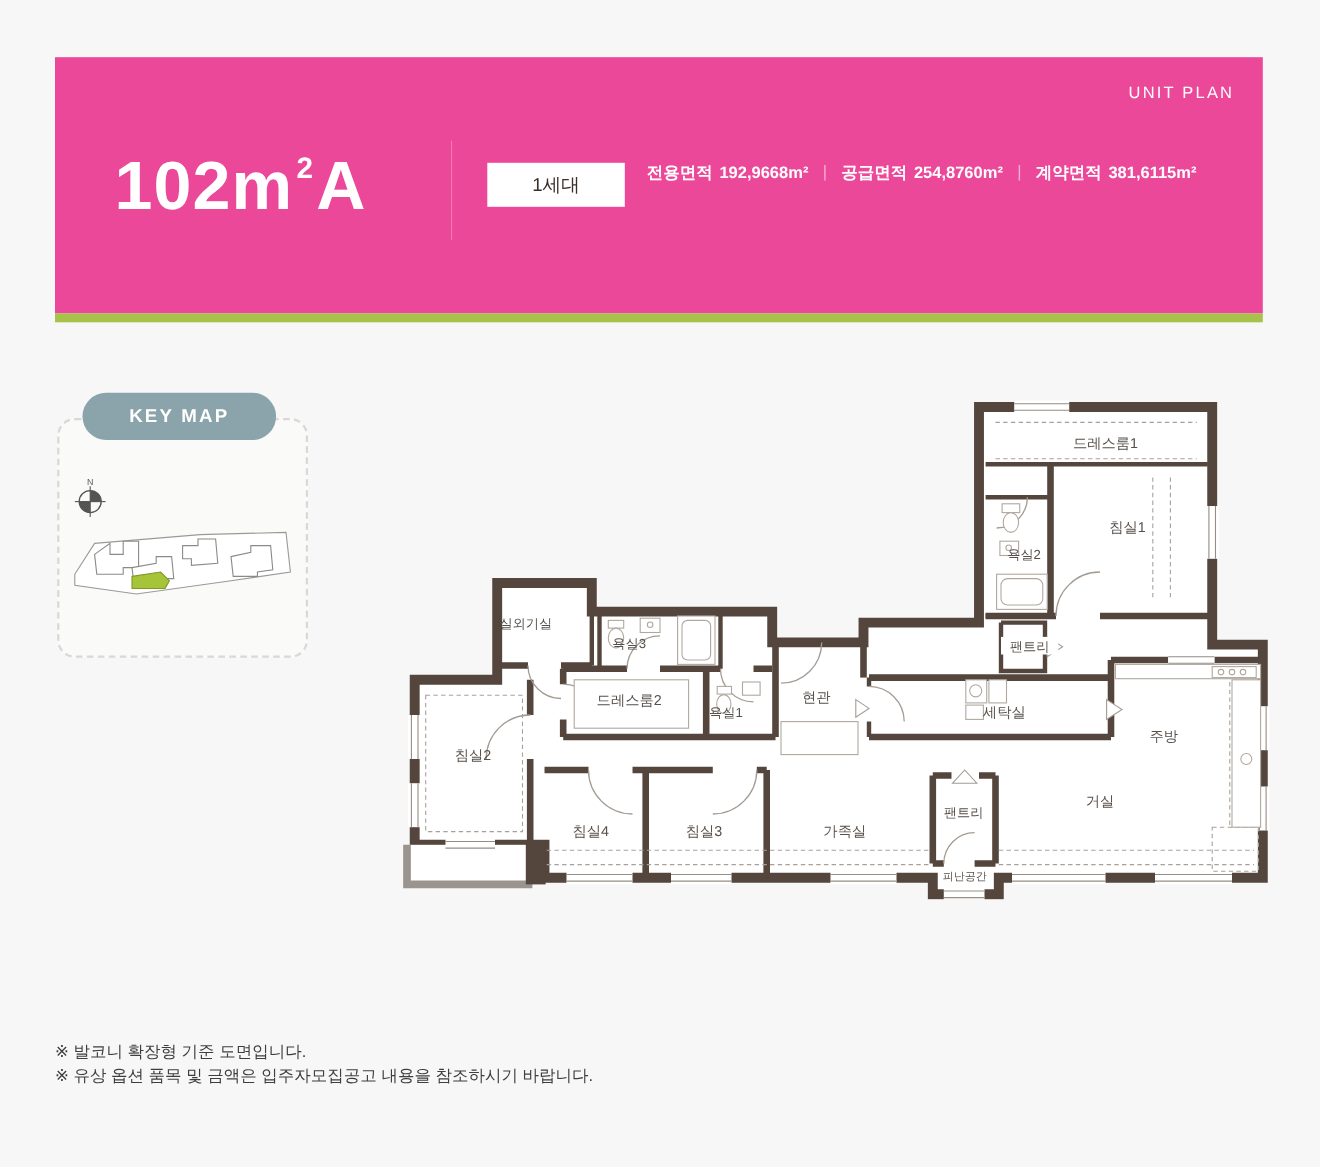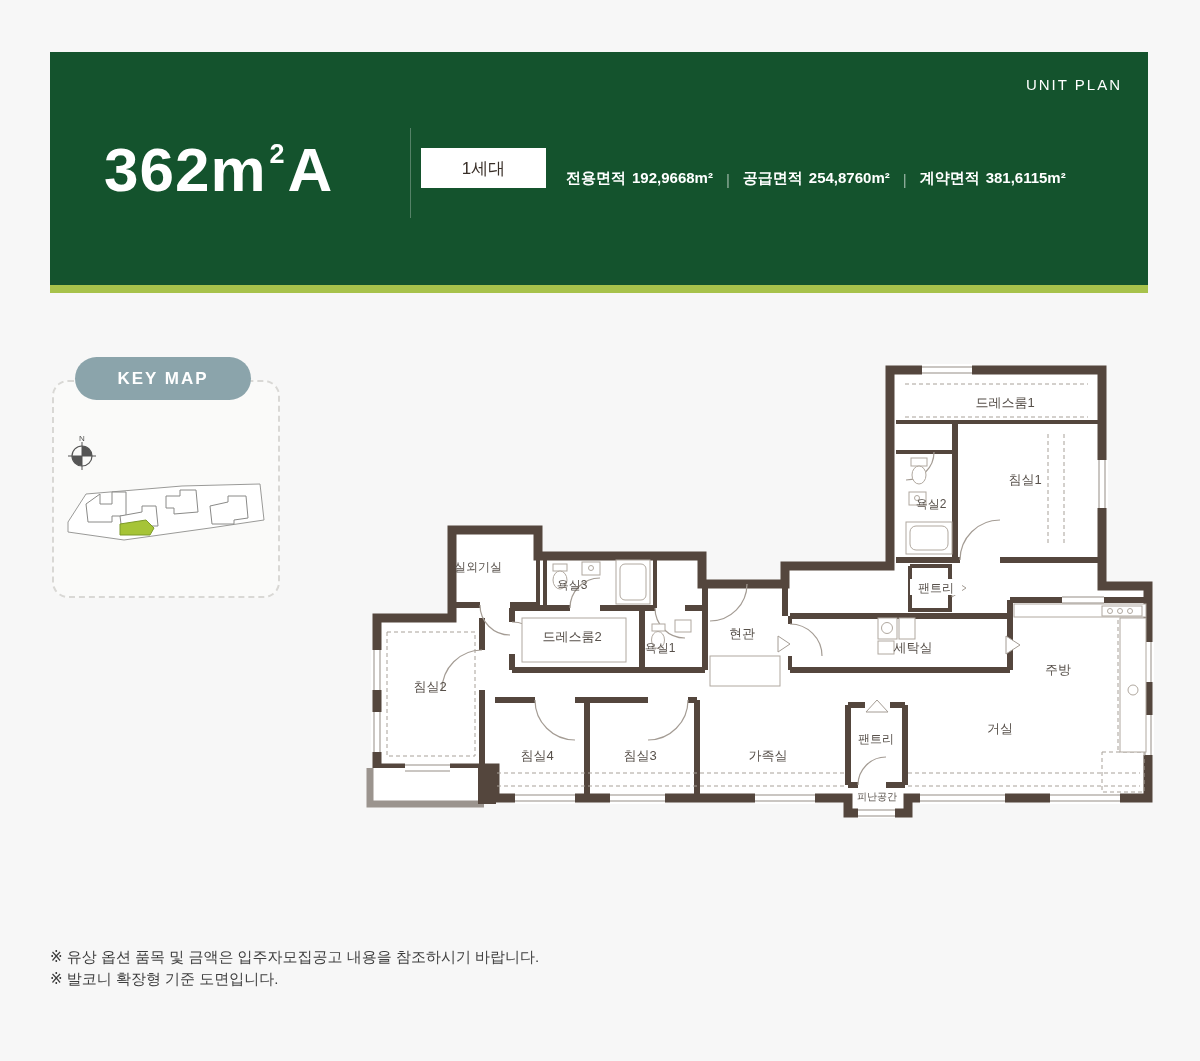--- a/index.html
+++ b/index.html
@@ -1,26 +1,26 @@
 <!DOCTYPE html>
 <html><head>
 <meta charset="utf-8">
 <style>
   html,body{margin:0;padding:0;background:#f7f7f7;}
   .page{position:relative;width:1200px;height:1061px;background:#f7f7f7;
         font-family:"Liberation Sans","DejaVu Sans",sans-serif;overflow:hidden;}
 
   
-  .hdr{position:absolute;left:50px;top:52px;width:1098px;height:233px;background:#14532d;}
+  .hdr{position:absolute;left:50px;top:52px;width:1098px;height:233px;background:#ec4899;}
   .hdr-accent{position:absolute;left:50px;top:285px;width:1098px;height:8px;background:#a7c24b;}
   .unitplan{position:absolute;right:26px;top:24px;color:#fff;font-size:15px;letter-spacing:2px;}
   .title{position:absolute;left:54px;top:82px;color:#fff;font-size:62px;font-weight:bold;letter-spacing:1px;white-space:nowrap;}
   .title sup{font-size:27px;position:relative;top:-6px;vertical-align:super;margin:0 2px 0 3px;}
   .hdr-divider{position:absolute;left:360px;top:76px;width:1px;height:90px;background:rgba(255,255,255,.28);}
-  .info-row{position:absolute;left:371px;top:96px;height:40px;display:flex;align-items:flex-end;}
+  .info-row{position:absolute;left:393px;top:96px;height:40px;display:flex;align-items:flex-start;}
   .badge{width:125px;height:40px;background:#fff;color:#392f28;font-size:17px;
          display:flex;align-items:center;justify-content:center;margin-right:20px;}
   .area-item{color:#fff;font-size:15px;font-weight:bold;white-space:nowrap;}
   .area-item .lbl{margin-right:6px;}
   .sep{color:rgba(255,255,255,.55);margin:0 13px;font-weight:normal;font-size:15px;}
 
   
   .keymap-card{position:absolute;left:52px;top:380px;width:224px;height:214px;background:#fafaf9;
                border:2px dashed #d9d8d5;border-radius:16px;}
   .keymap-badge{position:absolute;left:75px;top:357px;width:176px;height:43px;border-radius:22px;
@@ -38,21 +38,21 @@
   
   .notes{position:absolute;left:50px;top:946px;color:#3e3e3e;font-size:15px;line-height:22px;}
 </style>
 </head>
 <body>
 
 <div class="page">
 
   <div class="hdr">
     <div class="unitplan">UNIT PLAN</div>
-    <div class="title"><span>362m</span><sup>2</sup><span>A</span></div>
+    <div class="title"><span>102m</span><sup>2</sup><span>A</span></div>
     <div class="hdr-divider"></div>
     <div class="info-row">
       <div class="badge">1세대</div>
       <span class="area-item"><span class="lbl">전용면적</span><span>192,9668m²</span></span>
       <span class="sep">|</span>
       <span class="area-item"><span class="lbl">공급면적</span><span>254,8760m²</span></span>
       <span class="sep">|</span>
       <span class="area-item"><span class="lbl">계약면적</span><span>381,6115m²</span></span>
     </div>
   </div>
@@ -229,17 +229,17 @@
       <text class="rl" x="177" y="400">침실4</text>
       <text class="rl" x="280" y="400">침실3</text>
       <text class="rl" x="408" y="400">가족실</text>
       <text class="rs" x="516" y="383">팬트리</text>
       <text class="rl" x="640" y="373">거실</text>
       <text class="rt" x="517" y="440">피난공간</text>
     </g>
   </svg>
 
   <div class="notes">
+    <div>※ 발코니 확장형 기준 도면입니다.</div>
     <div>※ 유상 옵션 품목 및 금액은 입주자모집공고 내용을 참조하시기 바랍니다.</div>
-    <div>※ 발코니 확장형 기준 도면입니다.</div>
   </div>
 
 </div>
 
 </body></html>

